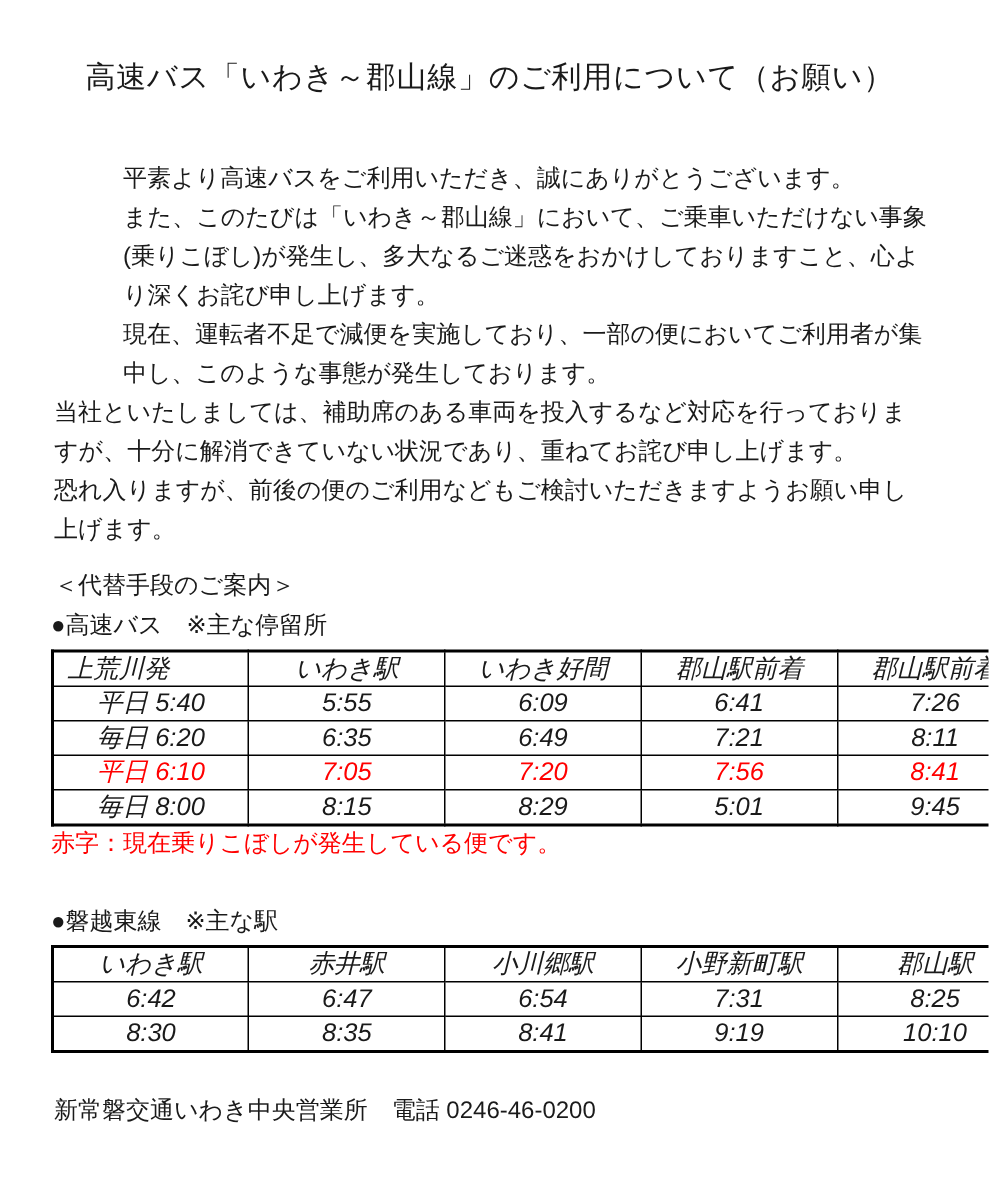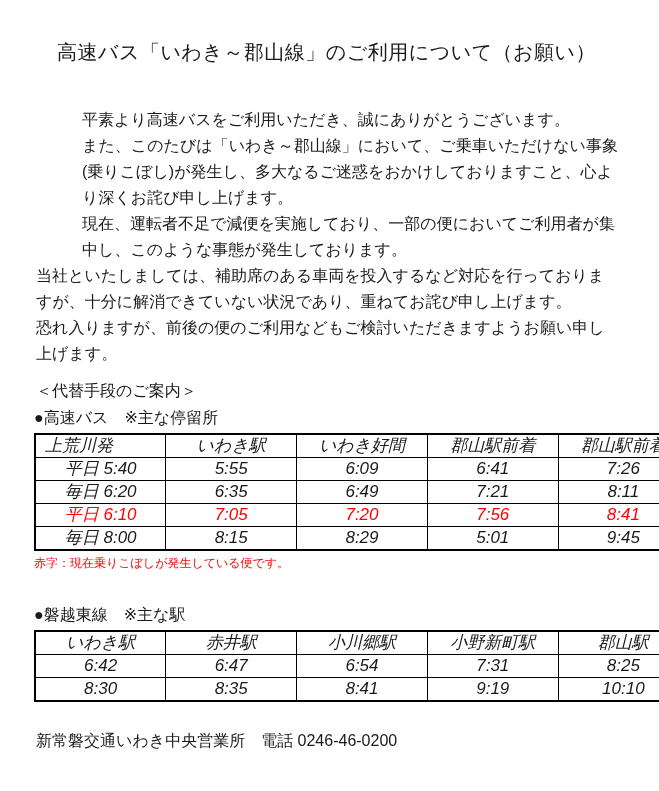--- a/index.html
+++ b/index.html
@@ -69,21 +69,21 @@
     overflow: hidden;
     white-space: nowrap;
   }
   table.bus-table th:first-child {
     text-align: left;
     padding-left: 9px;
   }
   tr.red-row td { color: var(--red, #f00); }
   .red-note {
     color: var(--red, #f00);
-    font-size: 12px;
+    font-size: 16px;
     line-height: 22px;
     margin-top: 1px;
   }
   .train-label { margin-top: 30px; }
   .footer-line {
     font-size: 16px;
     line-height: 22px;
     margin: 28px 0 0 2px;
   }
 </style>

